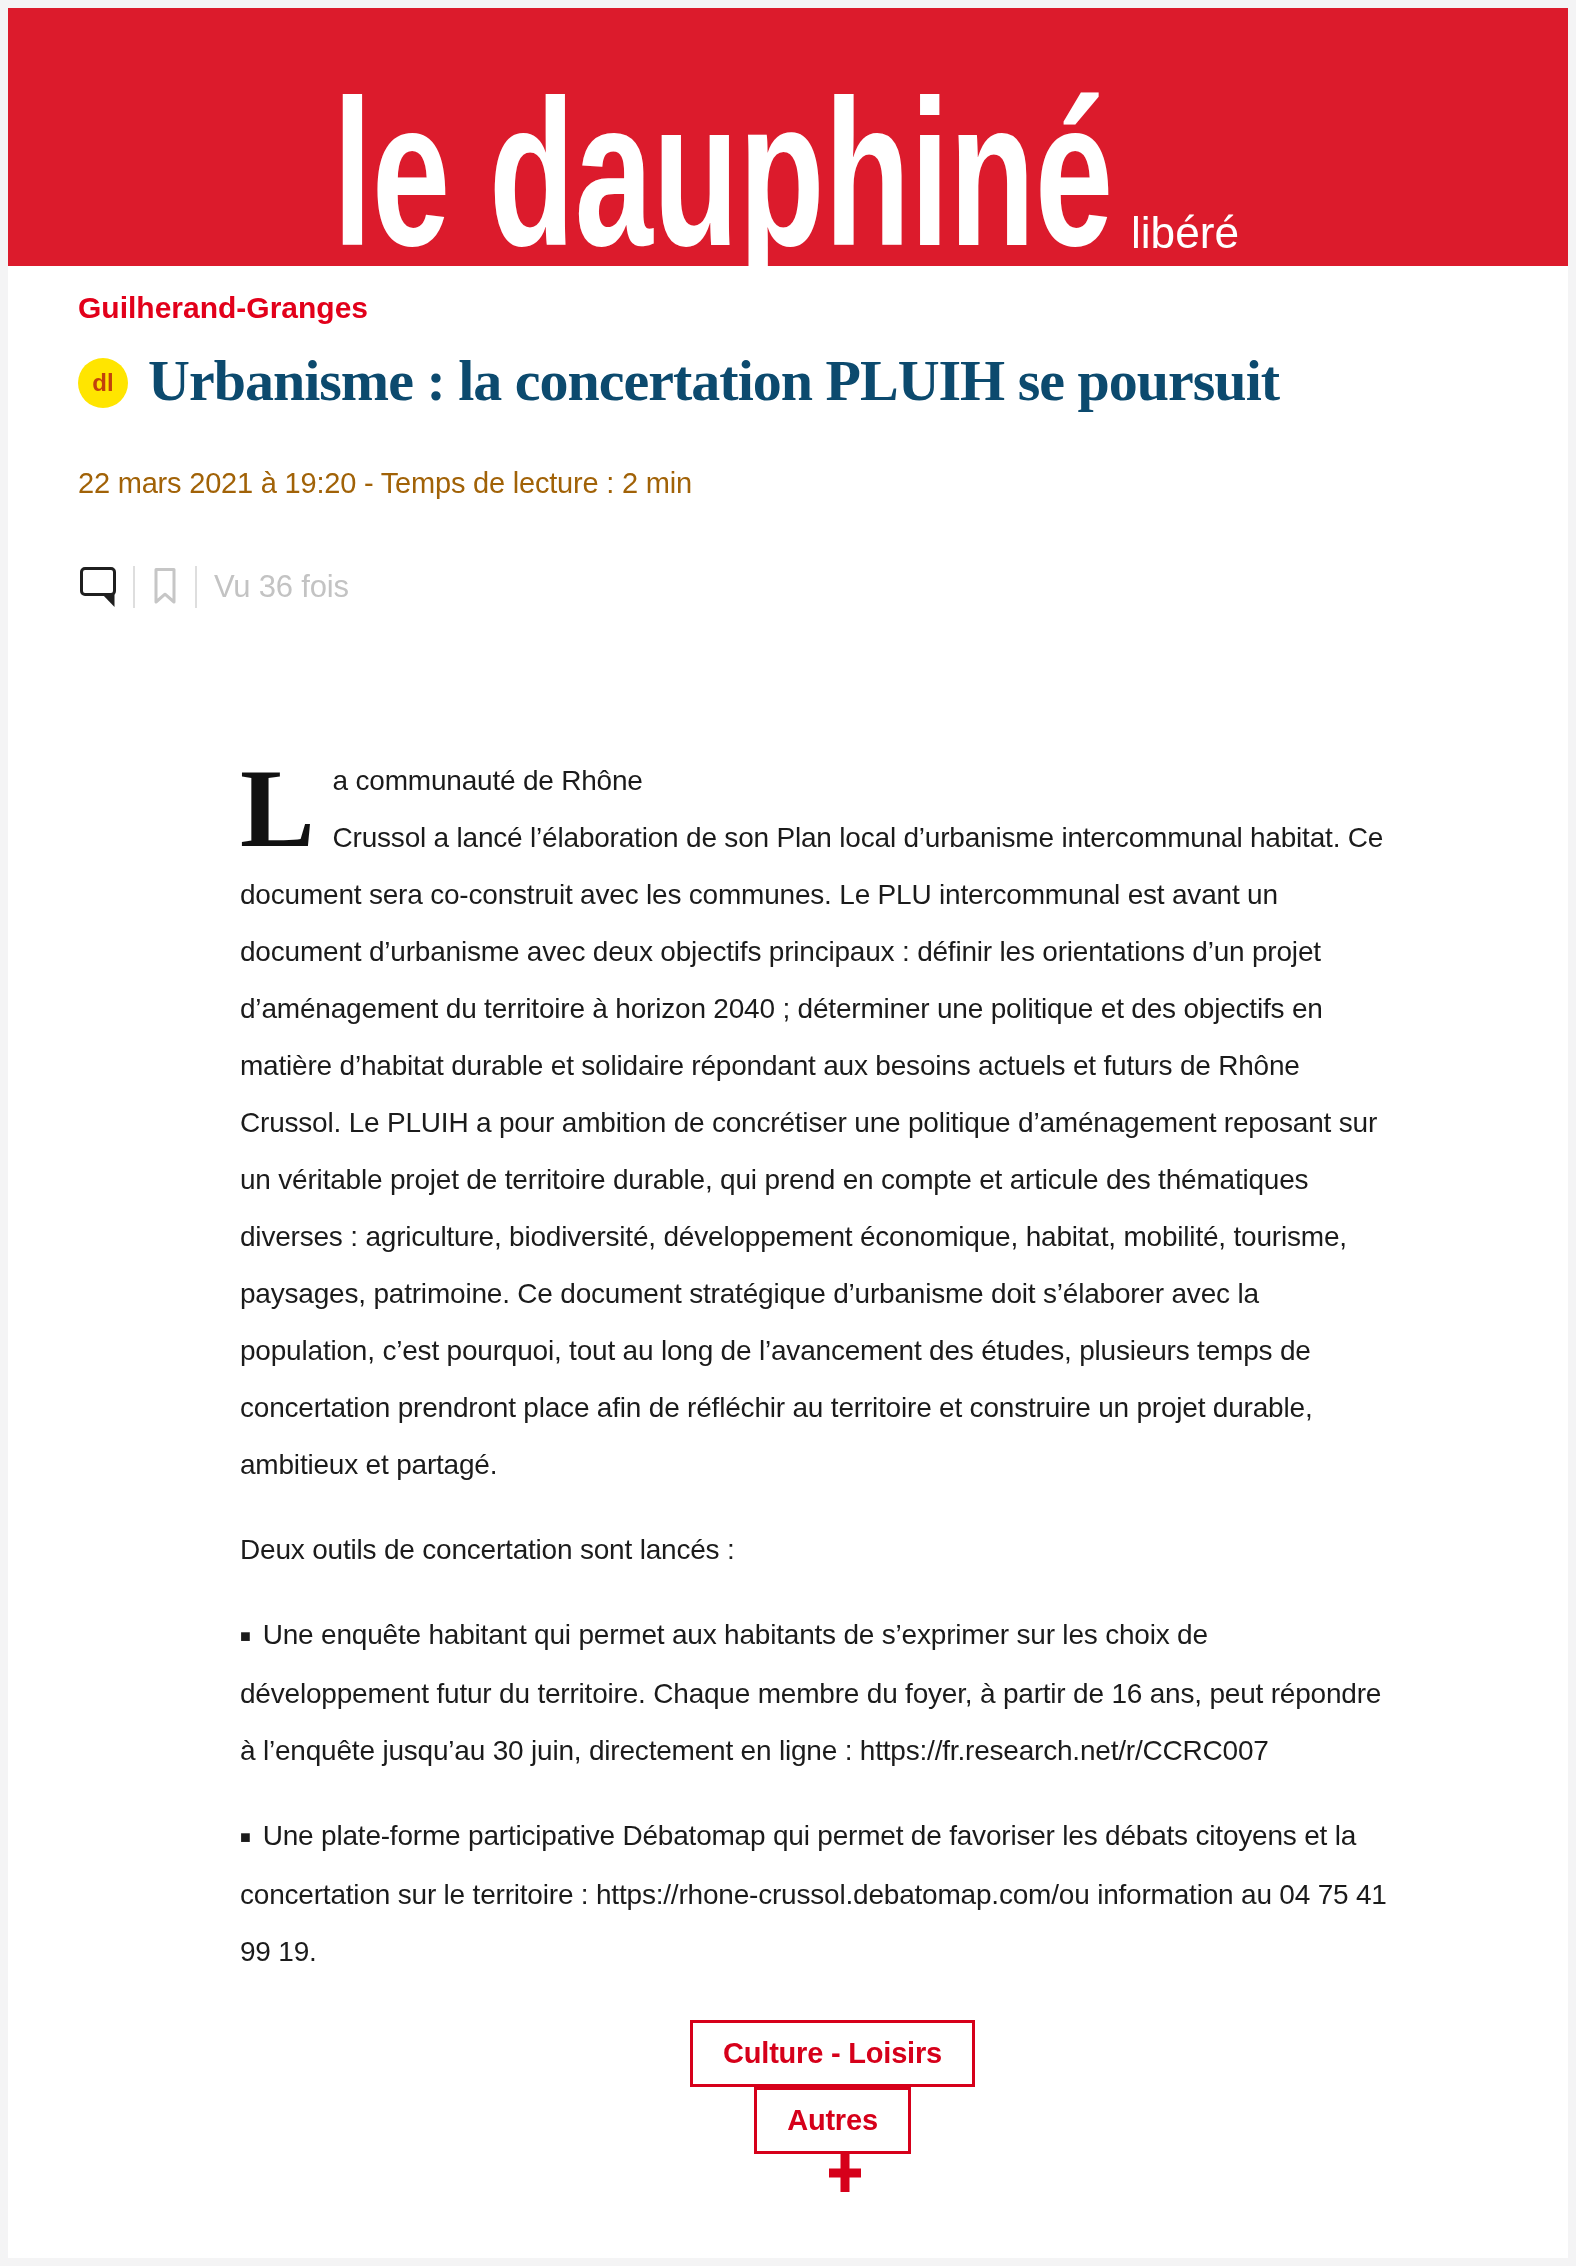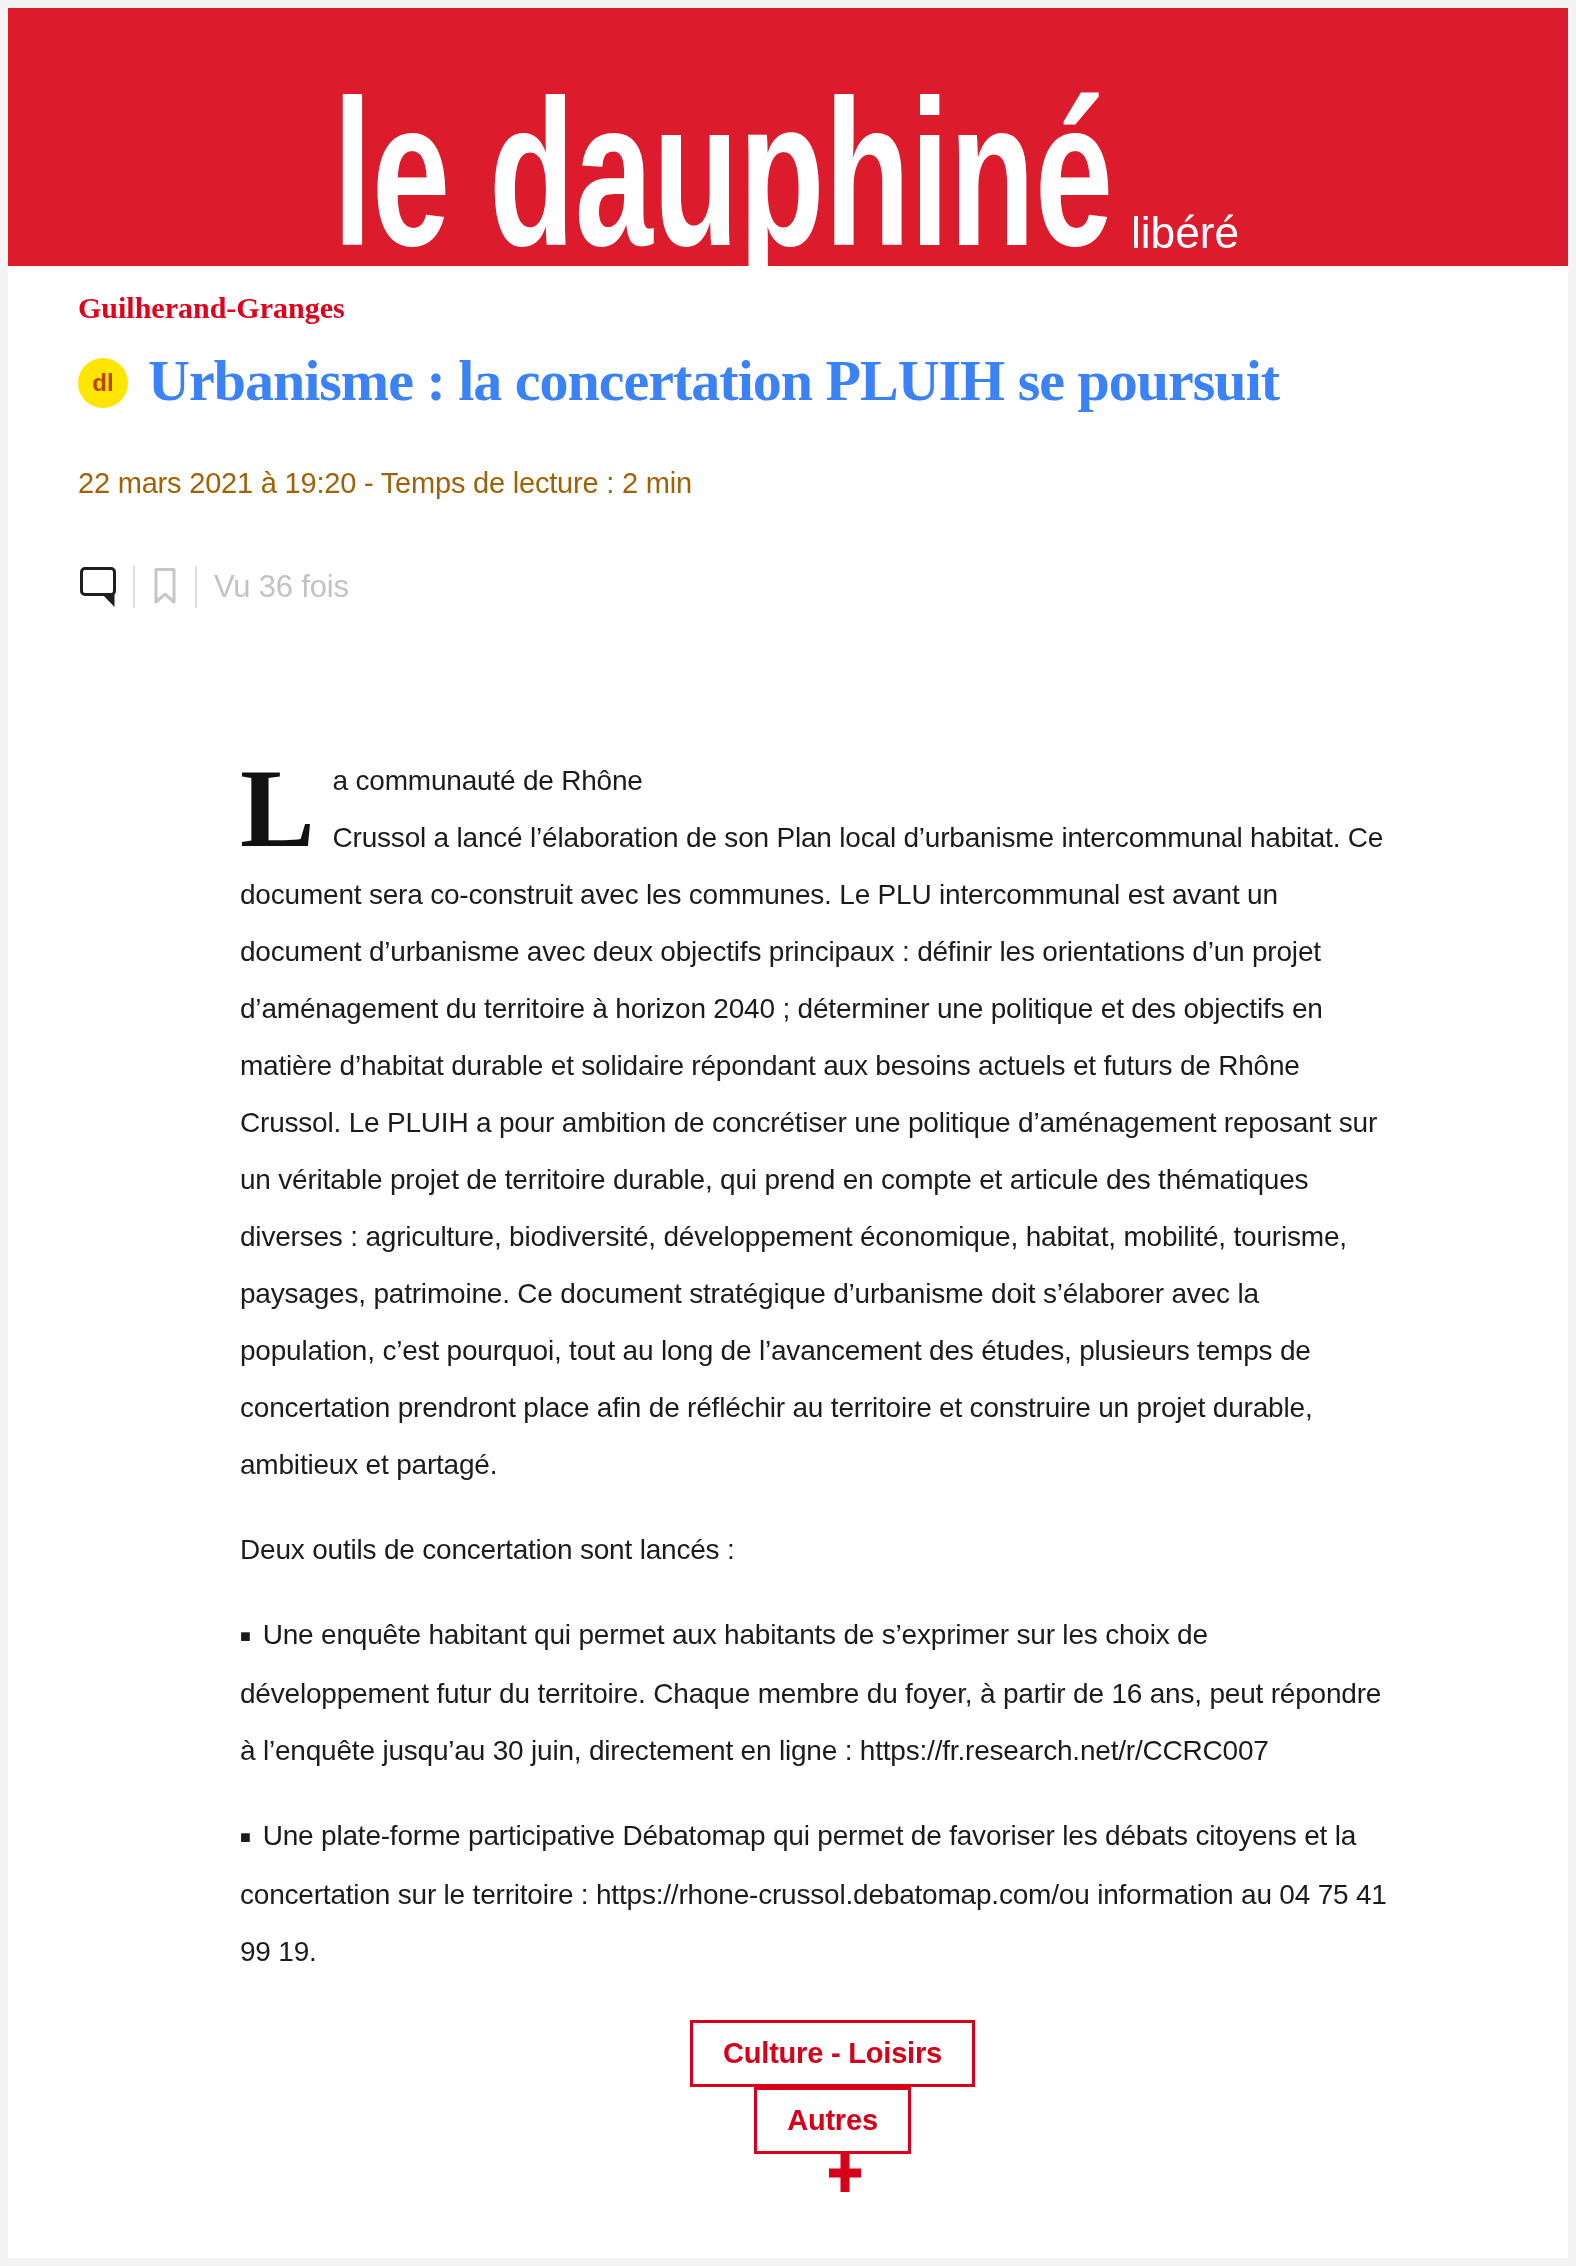--- a/index.html
+++ b/index.html
@@ -32,21 +32,20 @@
   .content { padding: 0 70px; }
   .category {
     display: inline-block;
     margin-top: 26px;
     font-weight: 700;
     font-size: 30px;
     line-height: 32px;
     color: #e2001a;
     text-decoration: none;
     cursor: pointer;
-    font-family: Liberation Serif, serif;
   }
   .title-row {
     margin-top: 22px;
     display: flex;
     align-items: flex-start;
   }
   .dl-badge {
     flex: none;
     width: 50px; height: 50px;
     border-radius: 50%;
@@ -58,21 +57,21 @@
     text-align: center;
     margin: 12px 20px 0 0;
   }
   h1.title {
     margin: 0;
     font-family: "Liberation Serif", serif;
     font-weight: 700;
     font-size: 58px;
     line-height: 70px;
     letter-spacing: -1px;
-    color: #3b82f6;
+    color: #0c4a6e;
   }
   .meta {
     margin-top: 50px;
     font-size: 29px;
     line-height: 34px;
     letter-spacing: -0.2px;
     color: #a16207;
   }
   .actions {
     margin-top: 62px;

